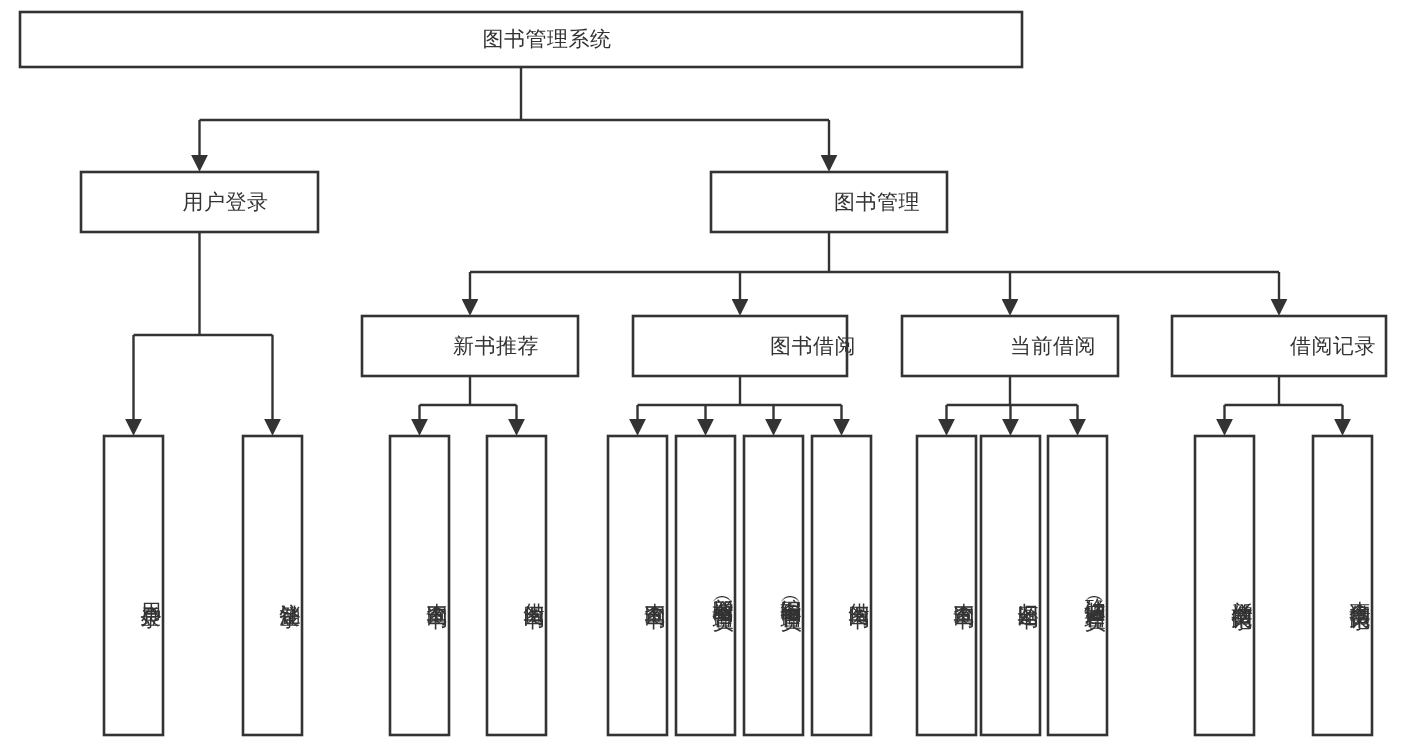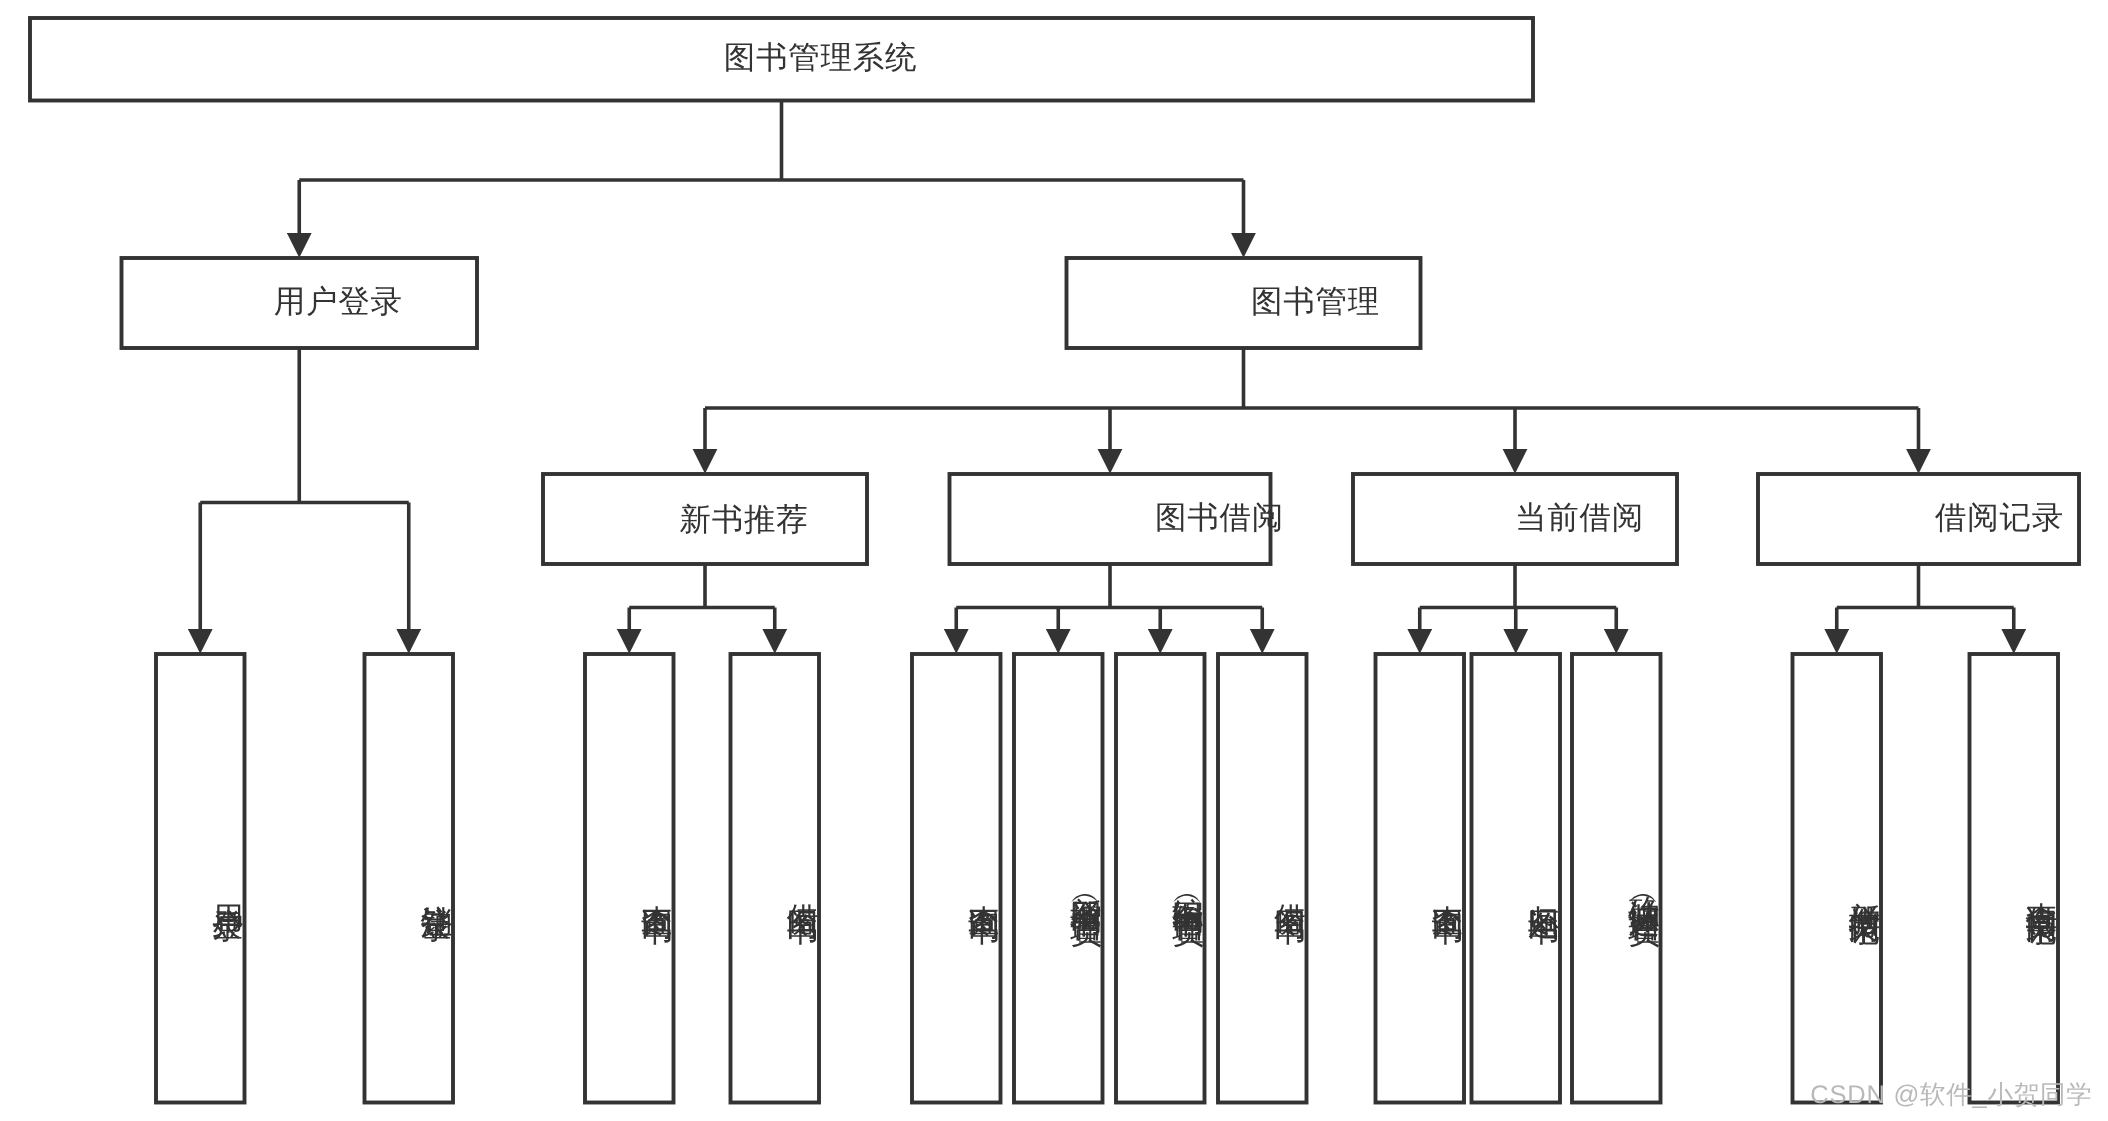--- a/index.html
+++ b/index.html
@@ -127,14 +127,13 @@
       <div class="node-label vertical" style="left: 676px; top: 436px; width: 59px; height: 299px;">新增图书（管理员）</div>
       <div class="node-label vertical" style="left: 744px; top: 436px; width: 59px; height: 299px;">编辑图书（管理员）</div>
       <div class="node-label vertical" style="left: 812px; top: 436px; width: 59px; height: 299px;">借阅图书</div>
       <div class="node-label vertical" style="left: 917px; top: 436px; width: 59px; height: 299px;">查询图书</div>
       <div class="node-label vertical" style="left: 981px; top: 436px; width: 59px; height: 299px;">归还图书</div>
       <div class="node-label vertical" style="left: 1048px; top: 436px; width: 59px; height: 299px;">确认归还（管理员）</div>
       <div class="node-label vertical" style="left: 1195px; top: 436px; width: 59px; height: 299px;">新增借阅记录</div>
       <div class="node-label vertical" style="left: 1313px; top: 436px; width: 59px; height: 299px;">查询借阅记录</div>
     </div>
 
-  <div class="watermark">CSDN @软件_小贺同学</div>
 </div>
 
 </body></html>

